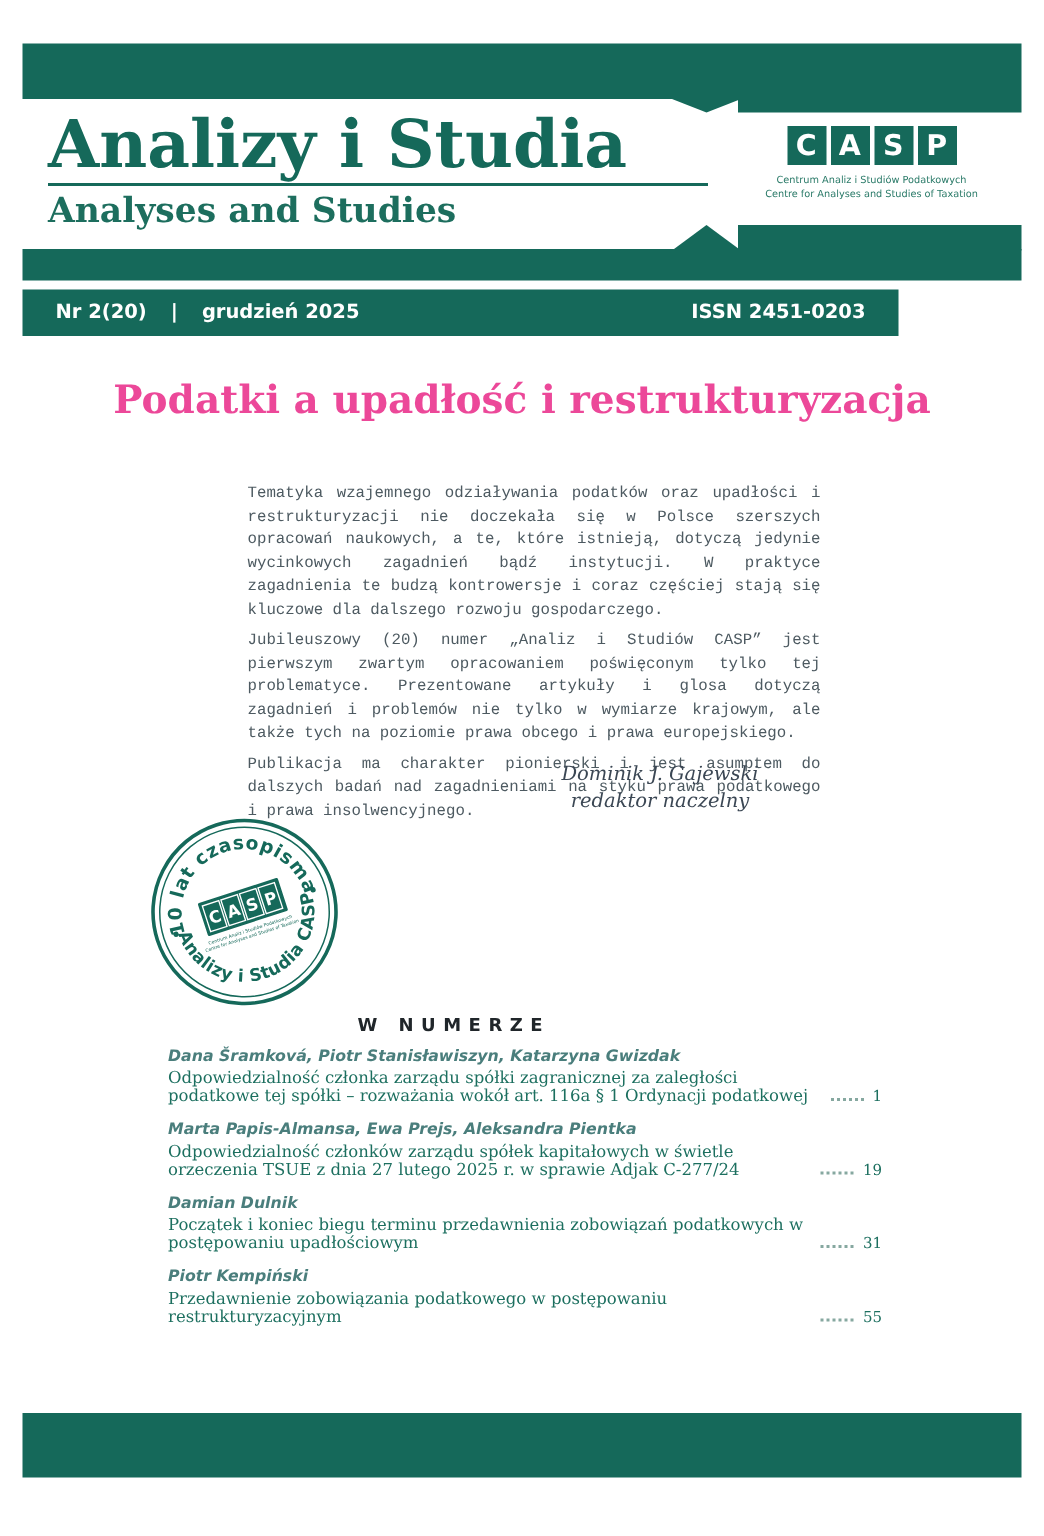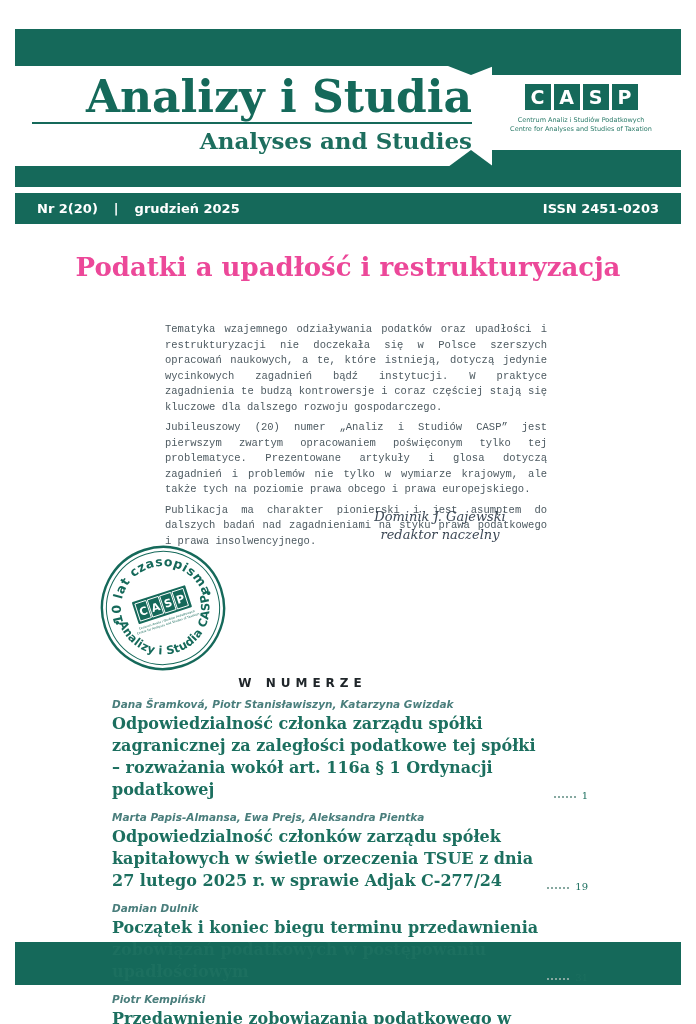--- a/index.html
+++ b/index.html
@@ -8,32 +8,32 @@
   .bar{position:absolute;background:#15695a;}
   .bar-top{left:15px;top:29px;width:666px;height:37px;}
   .bar-top-ext{left:492px;top:66px;width:189px;height:9px;}
   .notch{position:absolute;width:0;height:0;}
   .notch-down{left:448px;top:66px;border-left:23px solid transparent;border-right:23px solid transparent;border-top:9px solid #15695a;}
   .bar-mid{left:15px;top:166px;width:666px;height:21px;}
   .bar-mid-ext{left:492px;top:150px;width:189px;height:17px;}
   .notch-up{left:448px;top:150px;border-left:23px solid transparent;border-right:23px solid transparent;border-bottom:17px solid #15695a;}
   .bar-bottom{left:15px;top:942px;width:666px;height:43px;}
 
-  .masthead{position:absolute;left:32px;top:74px;width:440px;text-align:right;color:#15695a;}
+  .masthead{position:absolute;left:32px;top:74px;width:440px;text-align:left;color:#15695a;}
   .masthead h1{margin:0;font-family:"DejaVu Serif",serif;font-weight:bold;font-size:44px;line-height:46px;letter-spacing:0px;}
   .title-rule{margin-top:2px;height:2px;background:#15695a;}
   .masthead .subtitle{margin-top:3px;font-family:"DejaVu Serif",serif;font-size:23px;font-weight:bold;color:#1d6e5e;}
 
   .logo{position:absolute;left:500px;top:84px;width:162px;text-align:center;}
   .logo-squares{display:flex;gap:3px;justify-content:center;}
   .logo-sq{width:26px;height:26px;background:#15695a;color:#ffffff;font-weight:bold;font-size:19px;
            display:flex;align-items:center;justify-content:center;font-family:"DejaVu Sans",sans-serif;}
   .logo-caption{margin-top:6px;font-size:6.5px;line-height:9px;color:#2a7a68;}
 
-  .issue-band{position:absolute;left:15px;top:193px;width:666px;height:31px;background:#15695a;color:#ffffff;
+  .issue-band{position:absolute;left:15px;top:193px;width:584px;height:31px;background:#15695a;color:#ffffff;
               display:flex;align-items:center;justify-content:space-between;padding:0 22px;box-sizing:border-box;
               font-weight:bold;font-size:13px;}
   .issue-left{display:flex;gap:16px;align-items:center;}
 
   .cover-title{position:absolute;left:0;top:252px;width:696px;text-align:center;margin:0;
                font-family:"DejaVu Serif",serif;font-weight:bold;font-size:26px;color:#ec4899;}
 
   .editorial{position:absolute;left:165px;top:322px;width:382px;color:#4d5a61;}
   .editorial p{margin:0 0 5px 0;font-size:10.5px;line-height:15.5px;text-align:justify;font-family:Liberation Mono, monospace;}
 
@@ -41,22 +41,22 @@
              font-family:"DejaVu Serif",serif;font-style:italic;font-size:13px;line-height:18px;}
 
   .stamp{position:absolute;left:96px;top:541px;width:134px;height:134px;}
 
   .toc-heading{position:absolute;left:0;top:676px;width:605px;text-align:center;
                font-size:12px;font-weight:bold;letter-spacing:5px;color:#20262a;}
   .toc{position:absolute;left:112px;top:698px;width:476px;}
   .toc-authors{font-style:italic;font-size:10.5px;color:#4a7e7c;margin:10px 0 3px 0;font-weight:bold;}
   .toc-entry:first-child .toc-authors{margin-top:0;}
   .toc-line{display:flex;align-items:flex-end;}
-  .toc-title{flex:0 1 auto;font-family:"DejaVu Serif",serif;font-weight:bold;font-size:16px;
-             line-height:22px;color:#1c6f5f;}
+  .toc-title{flex:0 1 auto;font-family:"DejaVu Serif",serif;font-weight:normal;font-size:11px;
+             line-height:12px;color:#1c6f5f;}
   .toc-leader{flex:1 1 auto;min-width:22px;border-bottom:2px dotted #86a8a0;margin:0 6px 3px 8px;}
   .toc-page{flex:0 0 auto;font-family:"DejaVu Serif",serif;font-size:10px;color:#1c6f5f;padding-bottom:0px;}
 </style>
 </head>
 <body>
 
 <div class="page">
 
   <div class="bar bar-top"></div>
   <div class="bar bar-top-ext"></div>

